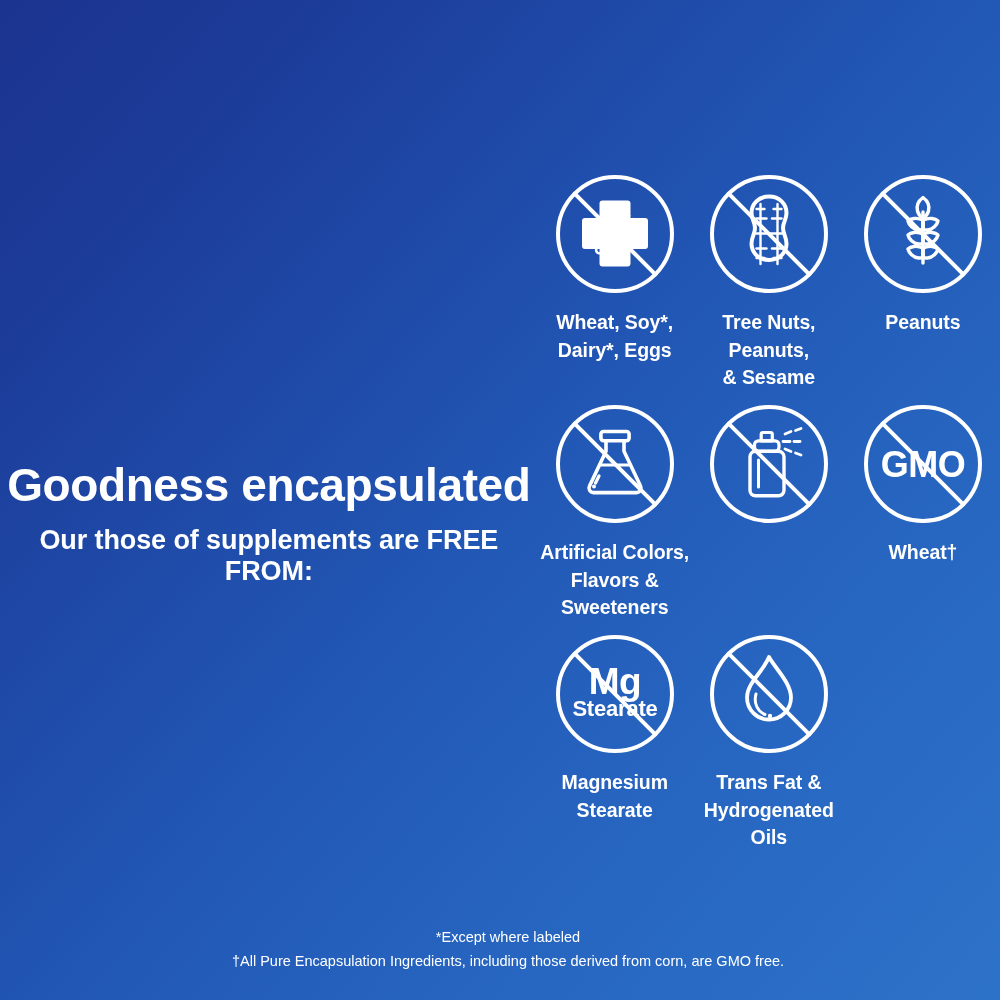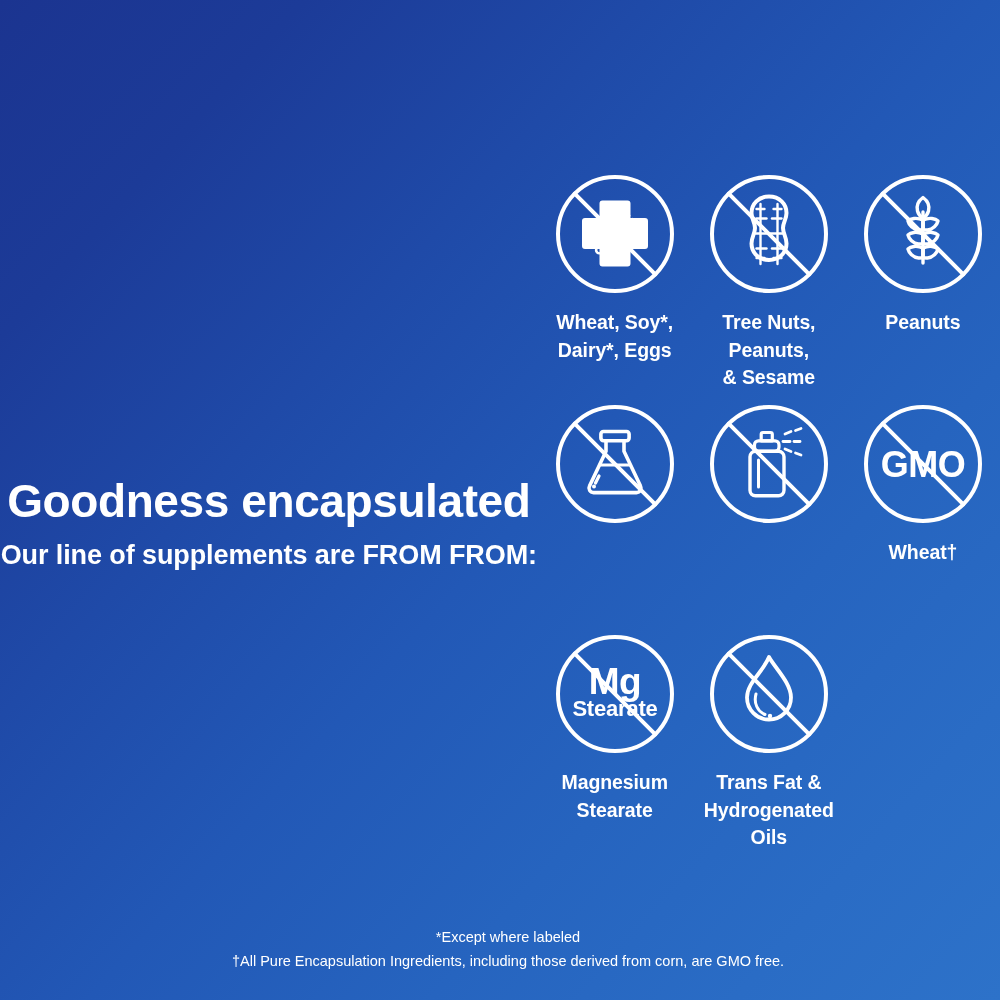--- a/index.html
+++ b/index.html
@@ -130,21 +130,21 @@
     text-anchor: middle;
   }
 </style>
 </head>
 <body>
 
 <div class="poster">
 
   <div class="header">
     <div class="title">Goodness encapsulated</div>
-    <div class="subtitle">Our line of supplements are FROM FROM:</div>
+    <div class="subtitle">Our those of supplements are FREE FROM:</div>
   </div>
 
   <div class="grid">
 
     <div class="cell">
       <span class="icon-wrap">
         <svg viewBox="0 0 126 126">
           <circle class="ln" cx="63" cy="63" r="57" stroke-width="4"></circle>
           <line class="ln" x1="22.7" y1="22.7" x2="103.3" y2="103.3" stroke-width="4"></line>
           <path class="fl" d="M50.5 29.5 h25 a3 3 0 0 1 3 3 v14.5 h14.5 a3 3 0 0 1 3 3 v25 a3 3 0 0 1 -3 3 h-14.5 v14.5 a3 3 0 0 1 -3 3 h-25 a3 3 0 0 1 -3 -3 v-14.5 h-14.5 a3 3 0 0 1 -3 -3 v-25 a3 3 0 0 1 3 -3 h14.5 v-14.5 a3 3 0 0 1 3 -3 z"></path>
@@ -221,20 +221,22 @@
         <svg viewBox="0 0 126 126">
           <circle class="ln" cx="63" cy="63" r="57" stroke-width="4"></circle>
           <line class="ln" x1="22.7" y1="22.7" x2="103.3" y2="103.3" stroke-width="4"></line>
           <path class="ln" d="M51.5 30.5 h23 a2.6 2.6 0 0 1 2.6 2.6 v4 a2.6 2.6 0 0 1 -2.6 2.6 h-23 a2.6 2.6 0 0 1 -2.6 -2.6 v-4 a2.6 2.6 0 0 1 2.6 -2.6 z" stroke-width="3.6"></path>
           <path class="ln" d="M54 39.7 v10.5 L37.5 85 a4.5 4.5 0 0 0 4 6.6 h43 a4.5 4.5 0 0 0 4 -6.6 L72 50.2 v-10.5" stroke-width="3.6"></path>
           <path class="ln" d="M48.5 64 h29" stroke-width="3.2"></path>
           <path class="ln" d="M47 75 l-3.5 7" stroke-width="3.2"></path>
           <circle class="fl" cx="42" cy="85.5" r="2"></circle>
         </svg>
       </span>
+      <div class="cell-label">Artificial Colors,
+Flavors &amp; Sweeteners</div>
     </div>
 
     <div class="cell">
       <span class="icon-wrap">
         <svg viewBox="0 0 126 126">
           <circle class="ln" cx="63" cy="63" r="57" stroke-width="4"></circle>
           <line class="ln" x1="22.7" y1="22.7" x2="103.3" y2="103.3" stroke-width="4"></line>
           <path class="ln" d="M57 31.5 h7.5 a1.8 1.8 0 0 1 1.8 1.8 v6.5 h-11.1 v-6.5 a1.8 1.8 0 0 1 1.8 -1.8 z" stroke-width="3.2"></path>
           <path class="ln" d="M52.5 39.8 h16.5 a4 4 0 0 1 4 4 v2.5 a4 4 0 0 1 -4 4 h-16.5 a4 4 0 0 1 -4 -4 v-2.5 a4 4 0 0 1 4 -4 z" stroke-width="3.2"></path>
           <path class="ln" d="M49.5 50.3 h23 a5.5 5.5 0 0 1 5.5 5.5 v33.5 a5.5 5.5 0 0 1 -5.5 5.5 h-23 a5.5 5.5 0 0 1 -5.5 -5.5 v-33.5 a5.5 5.5 0 0 1 5.5 -5.5 z" stroke-width="3.4"></path>

